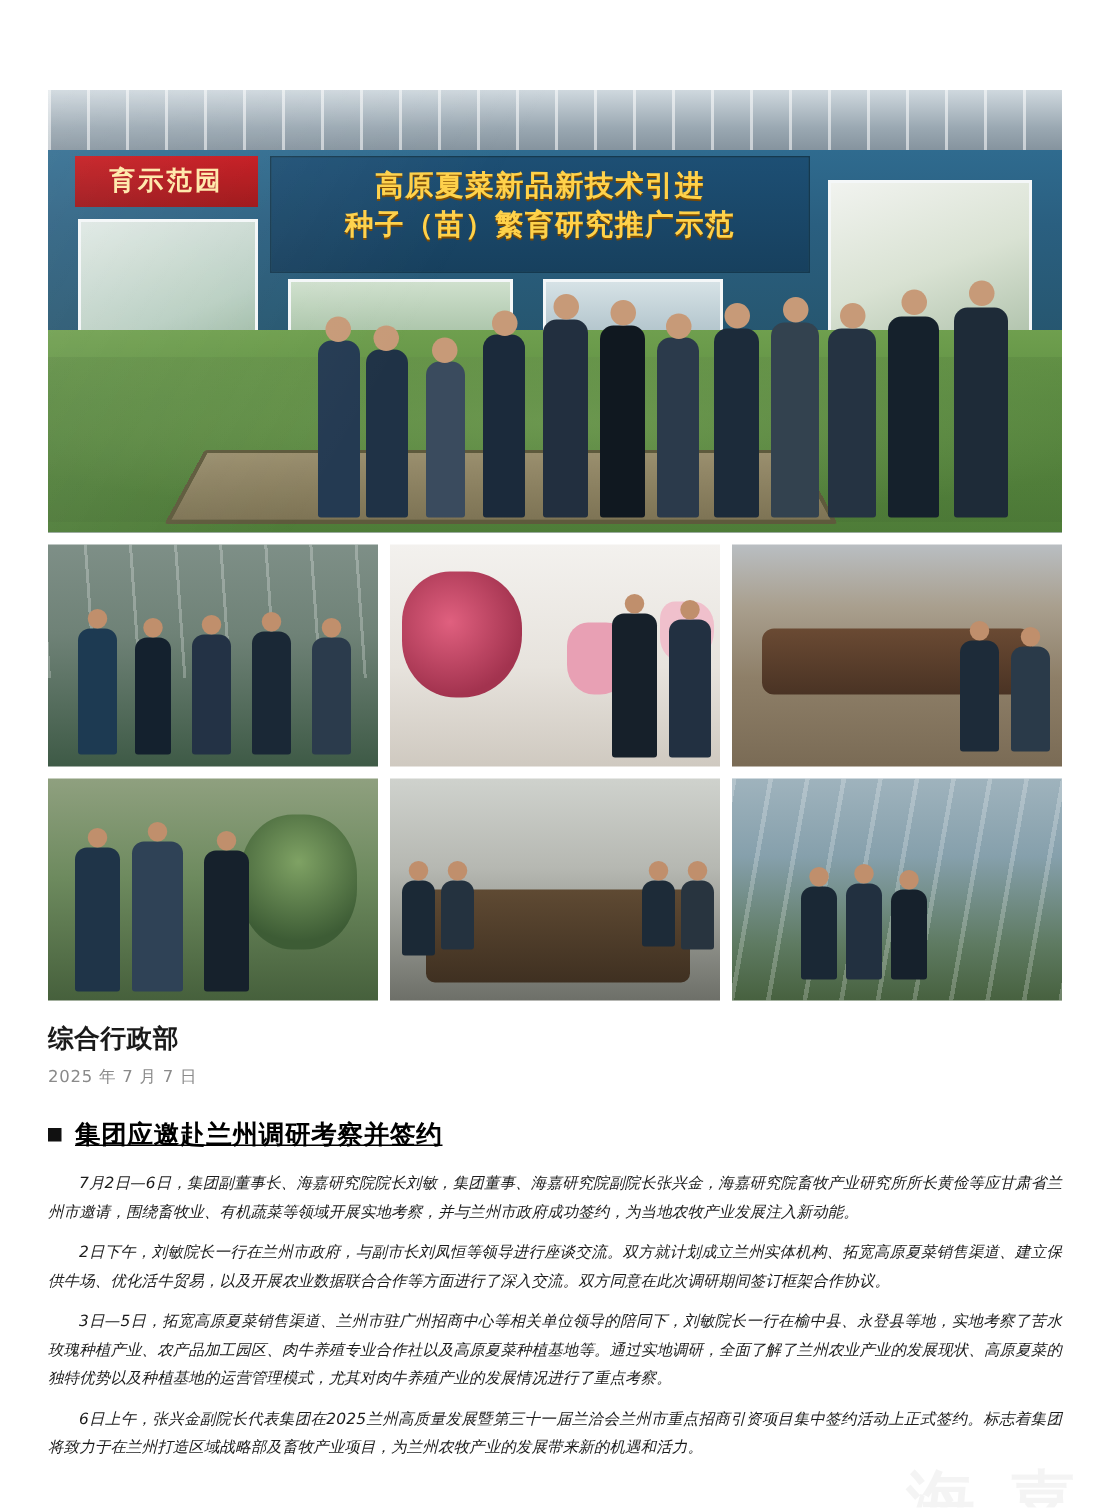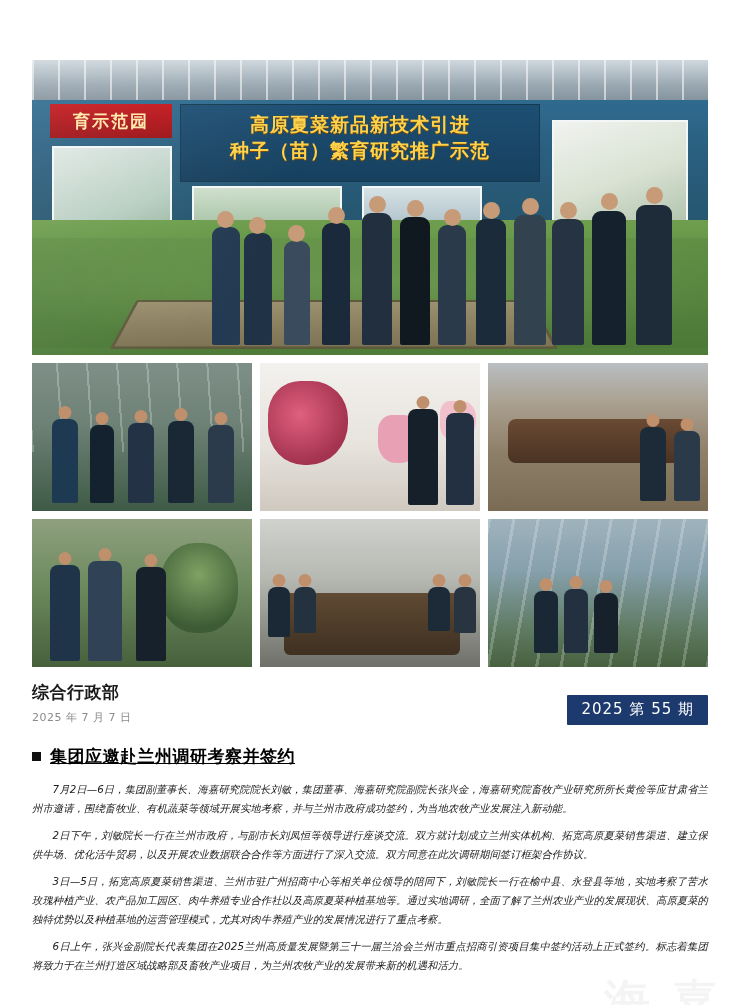--- a/index.html
+++ b/index.html
@@ -325,21 +325,20 @@
           </div>
       </div>
     </div>
   </div>
 
   <div class="meta-row">
     <div>
       <div class="dept">综合行政部</div>
       <div class="date">2025 年 7 月 7 日</div>
     </div>
-    <div class="issue">2025  第 55 期</div>
   </div>
 
   <div class="headline">
     <span class="bullet"></span>
     <span class="htxt">集团应邀赴兰州调研考察并签约</span>
   </div>
 
   <div class="body">
     <p>7月2日—6日，集团副董事长、海嘉研究院院长刘敏，集团董事、海嘉研究院副院长张兴金，海嘉研究院畜牧产业研究所所长黄俭等应甘肃省兰州市邀请，围绕畜牧业、有机蔬菜等领域开展实地考察，并与兰州市政府成功签约，为当地农牧产业发展注入新动能。</p>
     <p>2日下午，刘敏院长一行在兰州市政府，与副市长刘凤恒等领导进行座谈交流。双方就计划成立兰州实体机构、拓宽高原夏菜销售渠道、建立保供牛场、优化活牛贸易，以及开展农业数据联合合作等方面进行了深入交流。双方同意在此次调研期间签订框架合作协议。</p>

